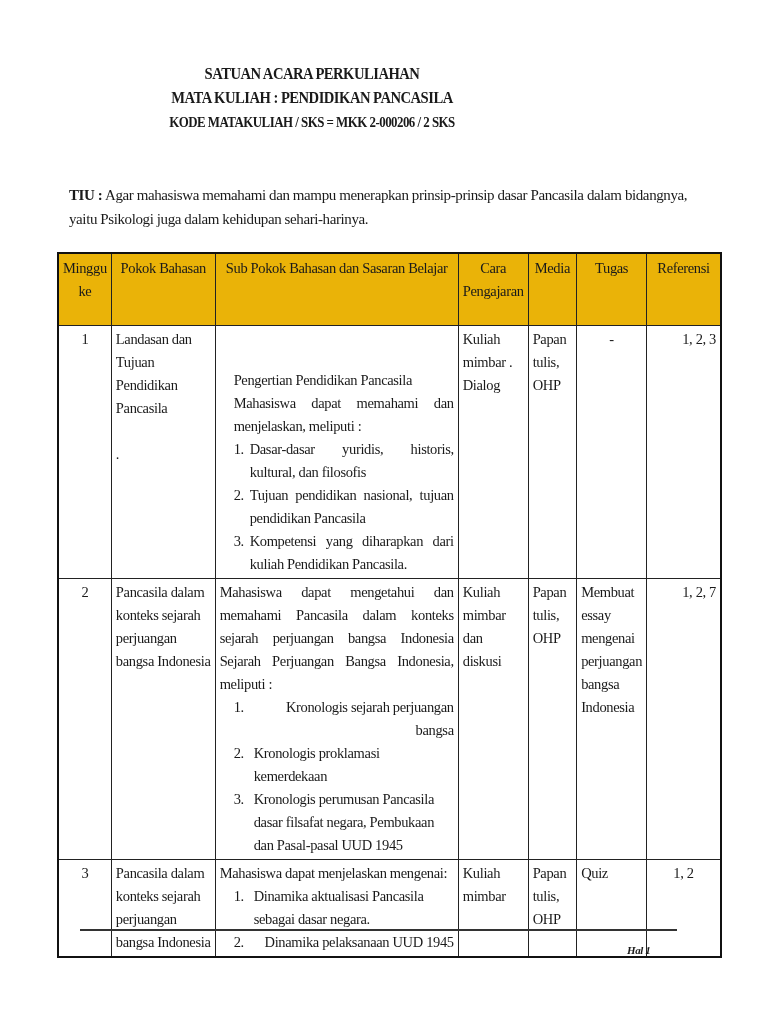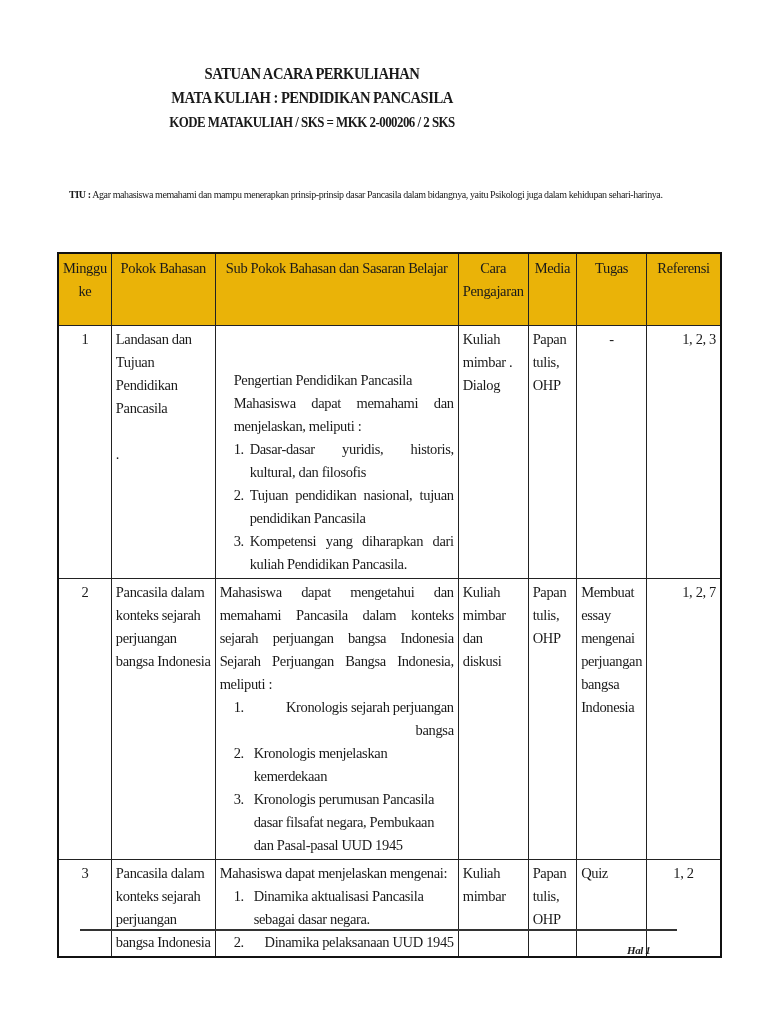--- a/index.html
+++ b/index.html
@@ -7,21 +7,21 @@
     width: 768px; height: 1024px; position: relative; overflow: hidden;
     font-family: "Liberation Serif", "DejaVu Serif", serif;
     color: #1a1a1a;
   }
   .titles { position: absolute; top: 62px; left: 0; width: 624px; text-align: center; }
   .titles div { font-weight: bold; letter-spacing: -0.6px; transform: scaleX(0.86); transform-origin: center; }
   .t1 { font-size: 17px; line-height: 24px; }
   .t2 { font-size: 17px; line-height: 24px; }
   .t3 { font-size: 15px; line-height: 24px; }
 
-  .tiu { position: absolute; top: 183px; left: 69px; width: 640px; font-size: 10px; line-height: 24px; letter-spacing: -0.4px; }
+  .tiu { position: absolute; top: 183px; left: 69px; width: 640px; font-size: 15px; line-height: 24px; letter-spacing: -0.4px; }
   .tiu b { font-weight: bold; }
 
   table.sap {
     position: absolute; top: 252px; left: 57px; width: 665px;
     border-collapse: collapse; font-size: 14.5px; line-height: 23px; letter-spacing: -0.35px;
   }
   table.sap th, table.sap td { border: 1px solid #222; vertical-align: top; padding: 2px 4px; }
   table.sap { border: 2px solid #111; }
   table.sap th { background: #eab308; font-weight: normal; text-align: center; height: 66px; padding-top: 3px; }
   table.sap tr.row1 td { height: 218px; }
@@ -114,21 +114,21 @@
       <td>Pancasila dalam konteks sejarah perjuangan bangsa Indonesia</td>
       <td class="c-sub">
         <div>Mahasiswa dapat mengetahui dan memahami Pancasila dalam konteks sejarah perjuangan bangsa Indonesia Sejarah Perjuangan Bangsa Indonesia, meliputi :</div>
         <ul class="list indented">
           <li>
               <span class="num">1.</span>
               <span class="txt" style="text-align:right">Kronologis sejarah perjuangan bangsa</span>
             </li>
           <li>
               <span class="num">2.</span>
-              <span class="txt" style="text-align:left">Kronologis menjelaskan kemerdekaan</span>
+              <span class="txt" style="text-align:left">Kronologis proklamasi kemerdekaan</span>
             </li>
           <li>
               <span class="num">3.</span>
               <span class="txt" style="text-align:left">Kronologis perumusan Pancasila dasar filsafat negara, Pembukaan dan Pasal-pasal UUD 1945</span>
             </li>
         </ul>
       </td>
       <td>Kuliah mimbar dan diskusi</td>
       <td>Papan tulis, OHP</td>
       <td>Membuat essay mengenai perjuangan bangsa Indonesia</td>

